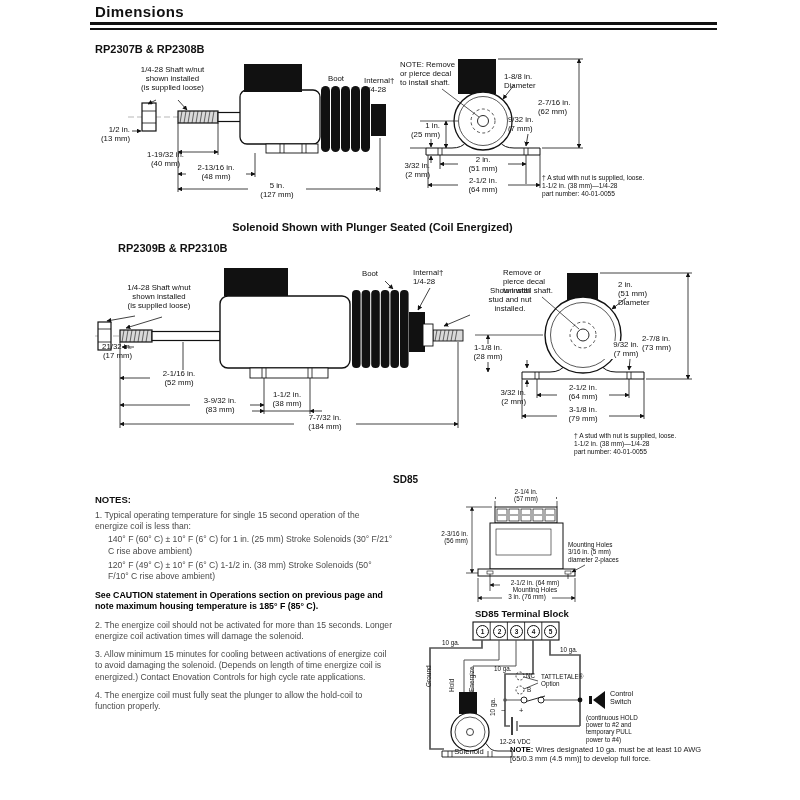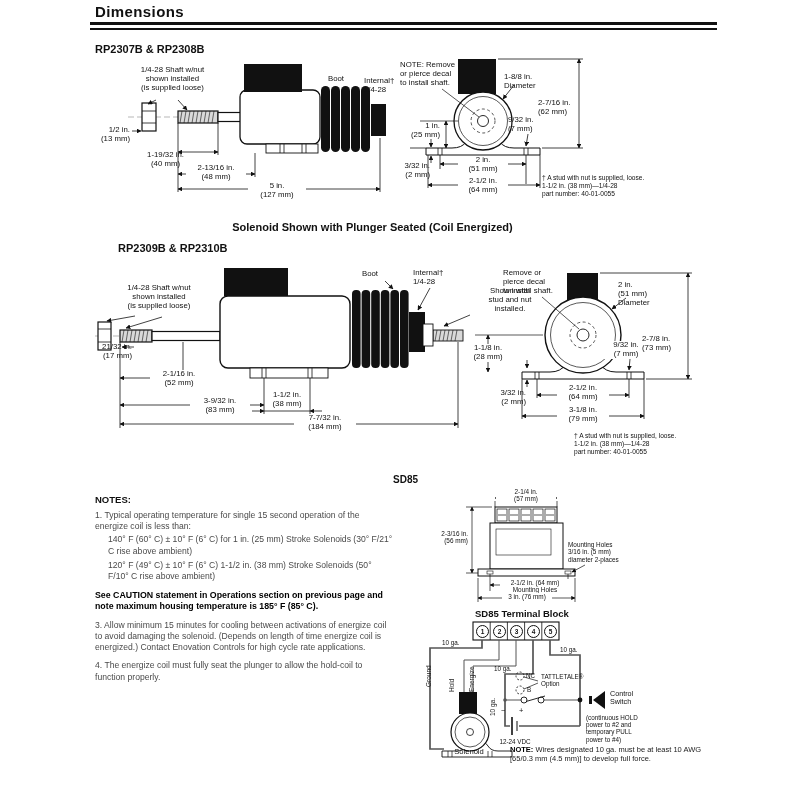--- a/index.html
+++ b/index.html
@@ -308,20 +308,21 @@
 1-1/2 in. (38 mm)—1/4-28
 part number: 40-01-0055</span>
 </div>
 
 <div class="notes">
   <h3>NOTES:</h3>
   <p style="margin-bottom:2px;">1. Typical operating temperature for single 15 second operation of the energize coil is less than:</p>
   <p class="ind">140° F (60° C) ± 10° F (6° C) for 1 in. (25 mm) Stroke Solenoids (30° F/21° C rise above ambient)</p>
   <p class="ind" style="margin-bottom:8px;">120° F (49° C) ± 10° F (6° C) 1-1/2 in. (38 mm) Stroke Solenoids (50° F/10° C rise above ambient)</p>
   <p class="bold">See CAUTION statement in Operations section on previous page and note maximum housing temperature is 185° F (85° C).</p>
+  <p>2. The energize coil should not be activated for more than 15 seconds. Longer energize coil activation times will damage the solenoid.</p>
   <p>3. Allow minimum 15 minutes for cooling between activations of energize coil to avoid damaging the solenoid. (Depends on length of time energize coil is energized.) Contact Enovation Controls for high cycle rate applications.</p>
   <p>4. The energize coil must fully seat the plunger to allow the hold-coil to function properly.</p>
 </div>
 
 <div class="sd85-h">SD85</div>
 
 <div class="dia" style="left:400px;top:488px;width:320px;height:118px;">
   <svg width="320" height="118" viewBox="0 0 320 118">
     <defs>
       <marker id="m3" viewBox="0 0 10 10" refX="9" refY="5" markerWidth="6" markerHeight="6" orient="auto-start-reverse">

